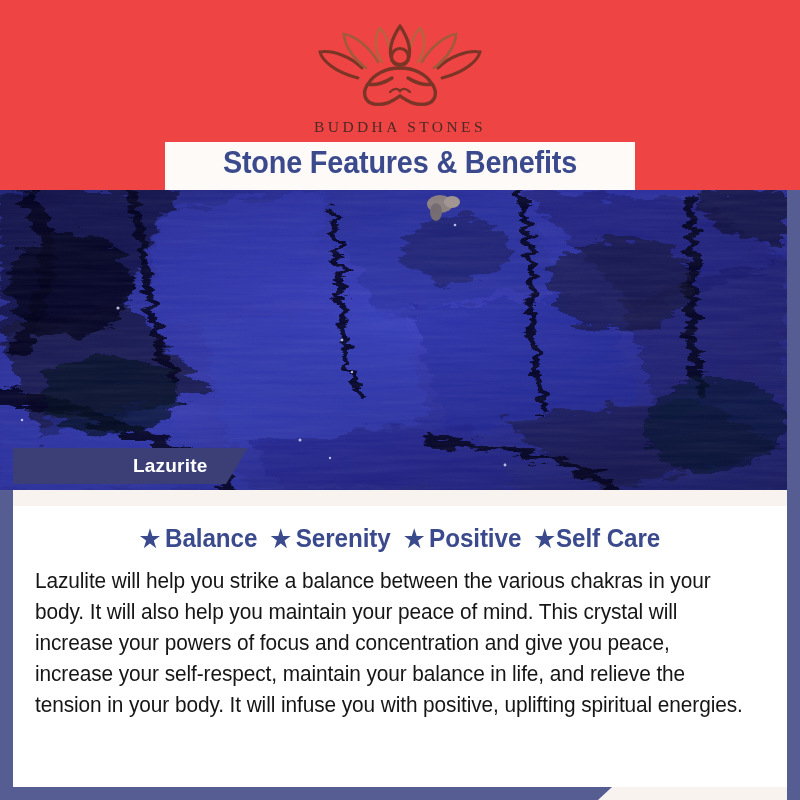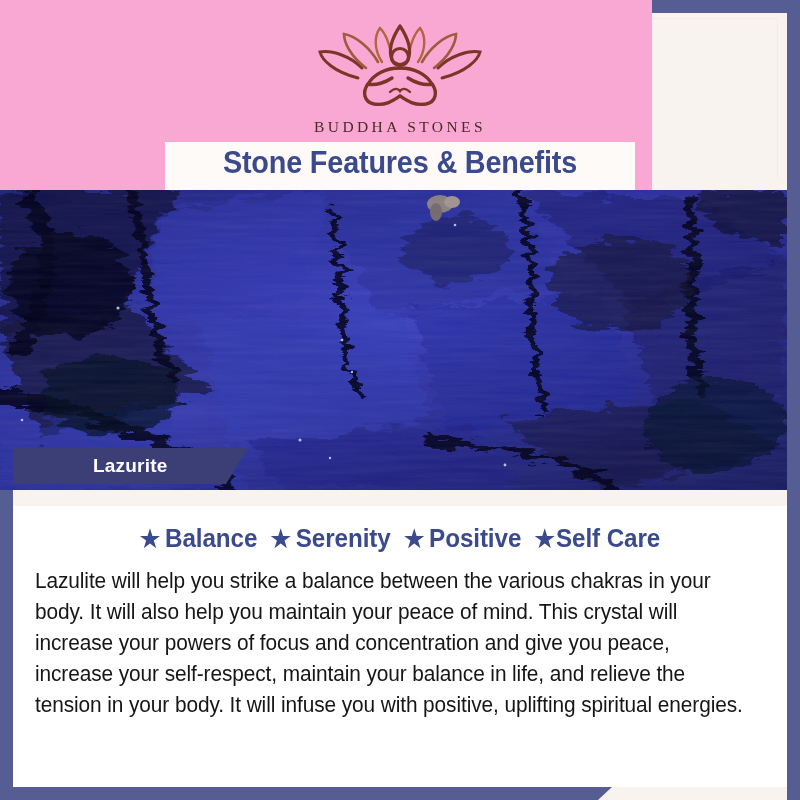--- a/index.html
+++ b/index.html
@@ -63,23 +63,23 @@
     border-left: 1px solid #f3ebe6;
     border-right: 1px solid #f3ebe6;
     pointer-events: none;
   }
 
   
   .header {
     position: absolute;
     top: 0;
     left: 0;
-    width: 652px;
+    width: 800px;
     height: 190px;
-    background: #f9a8d4;
+    background: #ef4444;
   }
 
   .logo-wrap {
     position: absolute;
     top: 22px;
     left: 0;
     width: 800px;
     text-align: center;
   }
 
@@ -140,21 +140,21 @@
     top: 448px;
     left: 13px;
     width: 235px;
     height: 36px;
     background: #3c3f76;
     clip-path: polygon(0 0, 100% 0, calc(100% - 22px) 100%, 0 100%);
     display: flex;
     align-items: center;
   }
   .name-banner span {
-    padding-left: 80px;
+    padding-left: 120px;
     color: #ffffff;
     font-size: 19px;
     font-weight: bold;
     letter-spacing: 0.2px;
   }
 
   
   .cream-strip {
     position: absolute;
     top: 490px;

